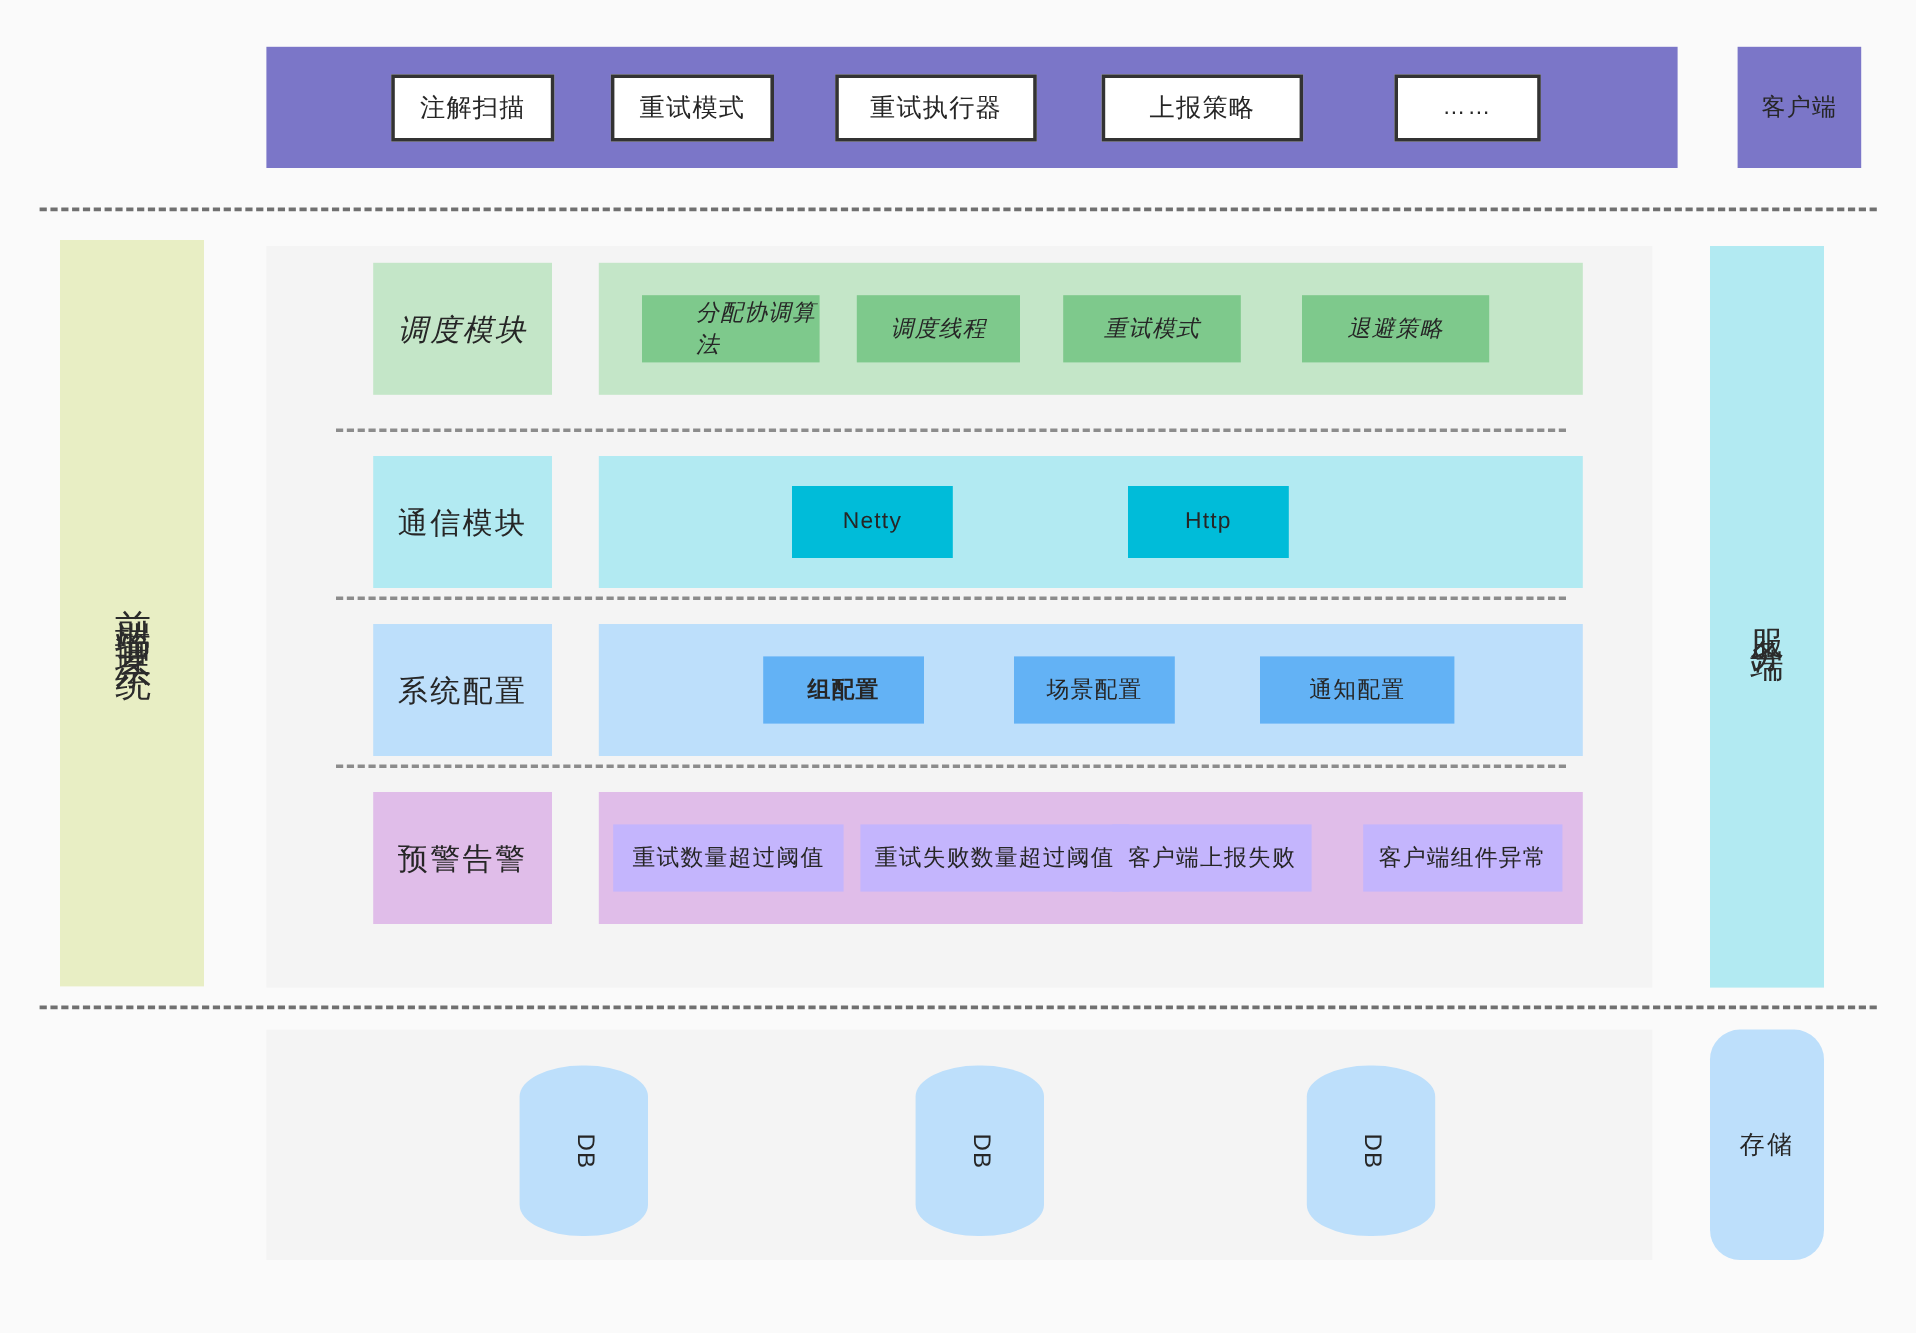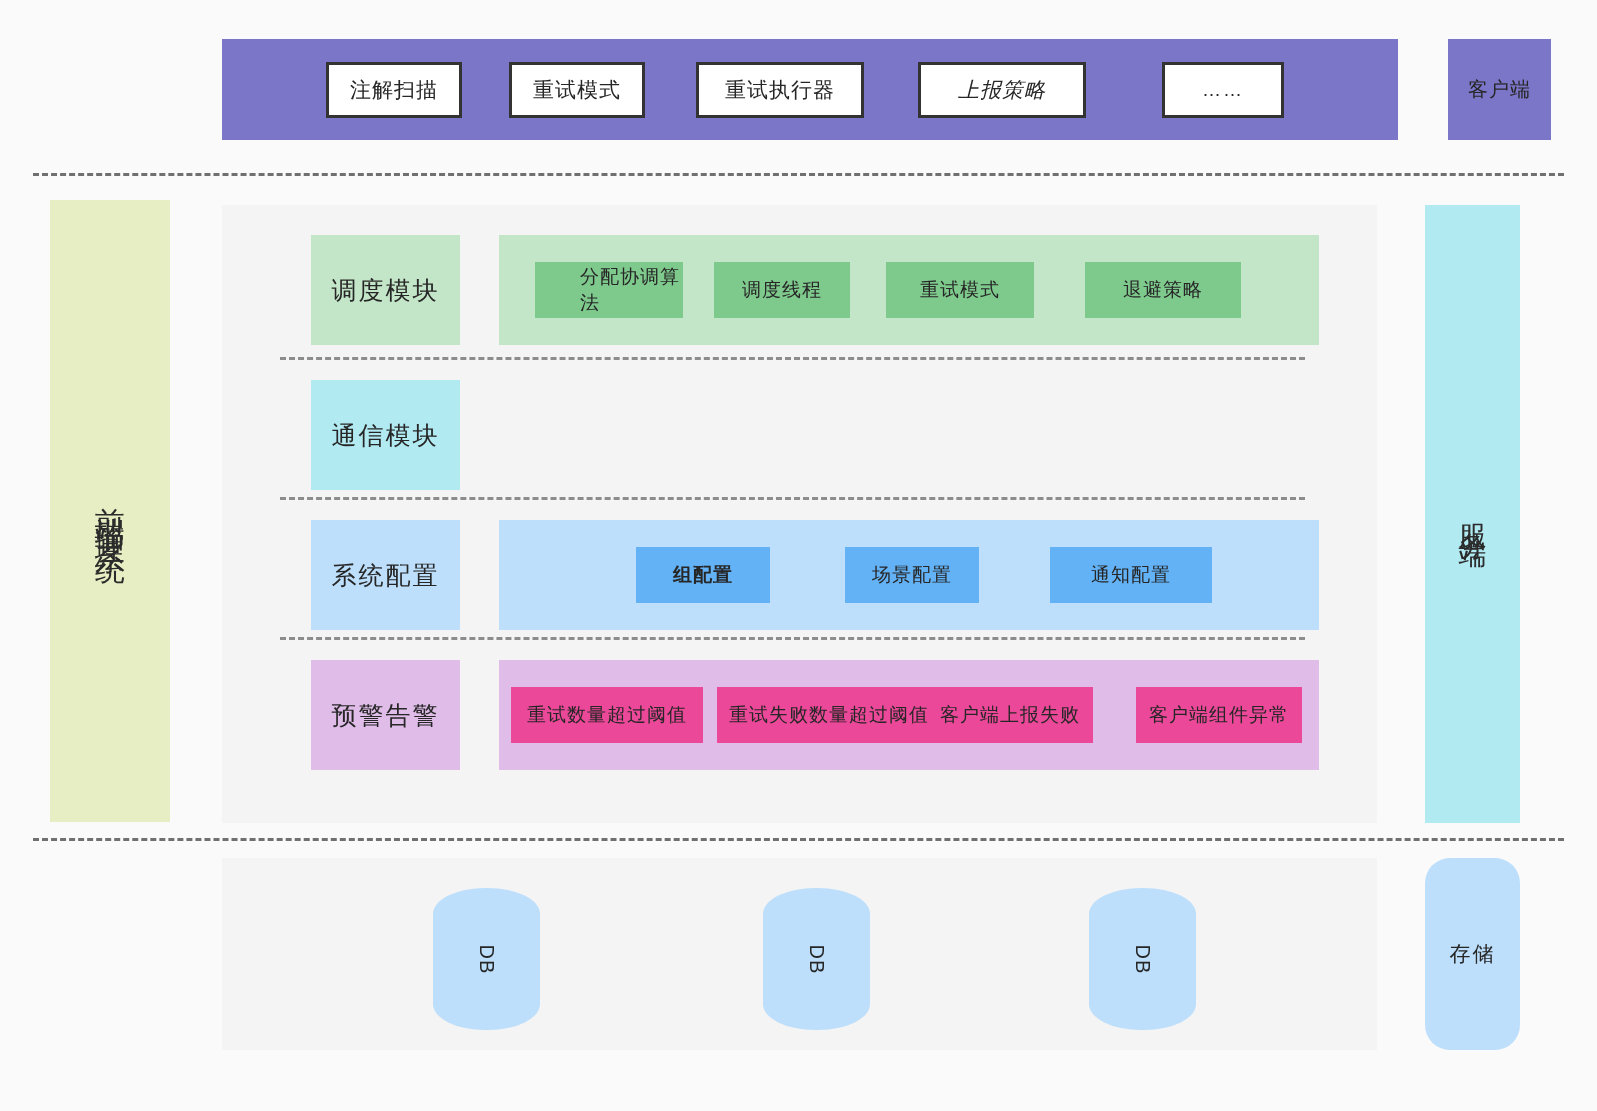--- a/index.html
+++ b/index.html
@@ -36,21 +36,21 @@
     display: flex;
     align-items: center;
     justify-content: center;
     font-size: 21px;
     letter-spacing: 1px;
     box-sizing: border-box;
   }
   .client-chip.c0 { position: absolute; left: 104px;  width: 136px; top: 23px; }
   .client-chip.c1 { position: absolute; left: 287px;  width: 136px; top: 23px; }
   .client-chip.c2 { position: absolute; left: 474px;  width: 168px; top: 23px; }
-  .client-chip.c3 { position: absolute; left: 696px;  width: 168px; top: 23px; font-style: italic; }
+  .client-chip.c3 { position: absolute; left: 696px;  width: 168px; top: 23px; }
   .client-chip.c4 { position: absolute; left: 940px;  width: 122px; top: 23px; }
   .client-chip.c4 .dots { font-size: 19px; letter-spacing: 2px; }
 
   .side-client {
     position: absolute;
     left: 1448px;
     top: 39px;
     width: 103px;
     height: 101px;
     background: #7b76c8;
@@ -121,21 +121,21 @@
     background: #f4f4f4;
   }
 
   .layer-row {
     position: absolute;
     left: 0;
     width: 1100px;
     height: 110px;
     display: block;
   }
-  .layer-row.r0 { top: 30px; }
+  .layer-row.r0 { top: 14px; font-style: italic; }
   .layer-row.r1 { top: 175px; }
   .layer-row.r2 { top: 315px; }
   .layer-row.r3 { top: 455px; }
 
   .layer-label {
     position: absolute;
     left: 89px;
     top: 0;
     width: 149px;
     height: 110px;
@@ -177,21 +177,21 @@
   .r1 .layer-label { background: #b2eaf2; }
   .r1 .layer-band  { background: #b2eaf2; }
   .r1 .chip        { background: #00bcd9; }
 
   .r2 .layer-label { background: #bddffb; }
   .r2 .layer-band  { background: #bddffb; }
   .r2 .chip        { background: #63b2f5; }
 
   .r3 .layer-label { background: #e0bde9; }
   .r3 .layer-band  { background: #e0bde9; }
-  .r3 .chip        { background: #ec4899; }
+  .r3 .chip        { background: #c4b5fd; }
 
   
   .r0 .chip.k0 { left: 36px;  width: 148px; padding-left: 45px; }
   .r0 .chip.k1 { left: 215px; width: 136px; }
   .r0 .chip.k2 { left: 387px; width: 148px; }
   .r0 .chip.k3 { left: 586px; width: 156px; }
 
   .r1 .chip.k0 { left: 161px; width: 134px; height: 60px; }
   .r1 .chip.k1 { left: 441px; width: 134px; height: 60px; }
 
@@ -313,20 +313,28 @@
       </div>
     </div>
   </div>
 
   <div class="inner-sep s0"></div>
 
   <div class="layer-row r1">
     <div class="layer-label">
       <span>通信模块</span>
     </div>
+    <div class="layer-band">
+      <div class="chip k0">
+        <span>Netty</span>
+      </div>
+      <div class="chip k1">
+        <span>Http</span>
+      </div>
+    </div>
   </div>
 
   <div class="inner-sep s1"></div>
 
   <div class="layer-row r2">
     <div class="layer-label">
       <span>系统配置</span>
     </div>
     <div class="layer-band">
       <div class="chip k0">

